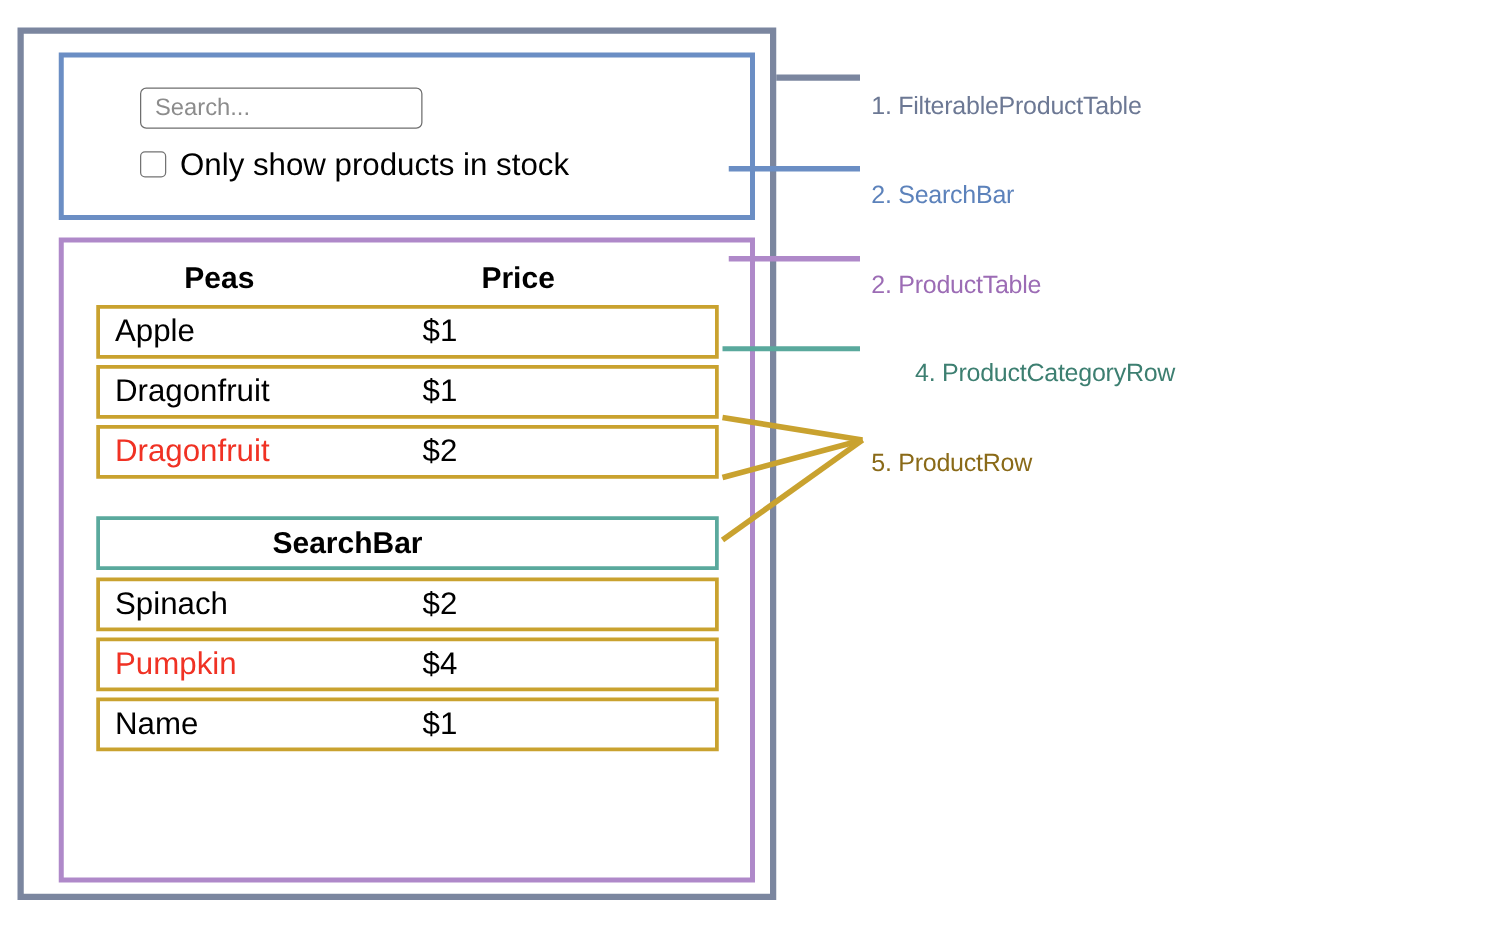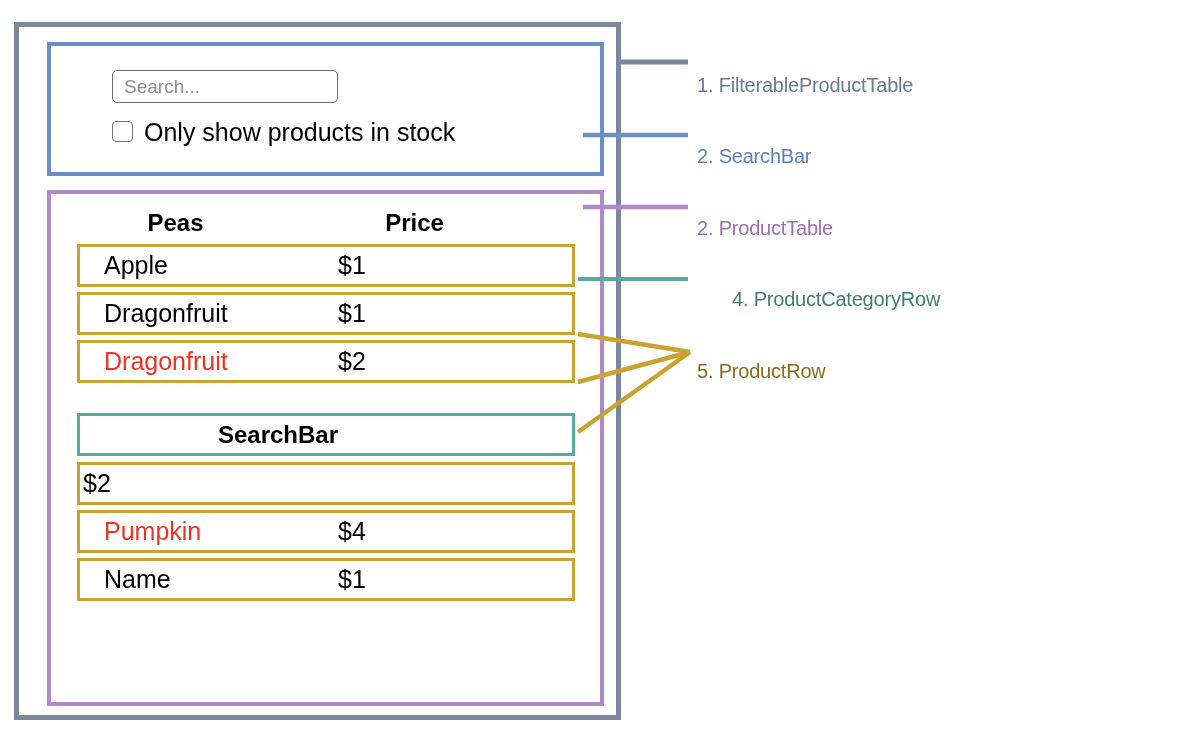--- a/index.html
+++ b/index.html
@@ -172,21 +172,21 @@
     box-sizing: border-box;
     border: 3.5px solid #c9a22f;
     background: #ffffff;
     display: flex;
     align-items: center;
     margin-bottom: 5px;
   }
   .product-row .col-name {
     font-size: 25px;
     color: #000;
-    padding-left: 24px;
+    padding-left: 12px;
     line-height: 1;
   }
   .product-row .col-price {
     font-size: 25px;
     color: #000;
     padding-left: 3px;
     line-height: 1;
   }
   .product-row.out-of-stock .col-name { color: #f03224; }
 
@@ -260,20 +260,21 @@
         <div class="col-price">$2</div>
       </div>
 
       <div class="group-gap"></div>
 
       <div class="category-row">
         <span class="cat-label">SearchBar</span>
       </div>
 
       <div class="col-row product-row">
+        <div class="col-name">Spinach</div>
         <div class="col-price">$2</div>
       </div>
 
       <div class="col-row product-row out-of-stock">
         <div class="col-name">Pumpkin</div>
         <div class="col-price">$4</div>
       </div>
 
       <div class="col-row product-row">
         <div class="col-name">Name</div>

